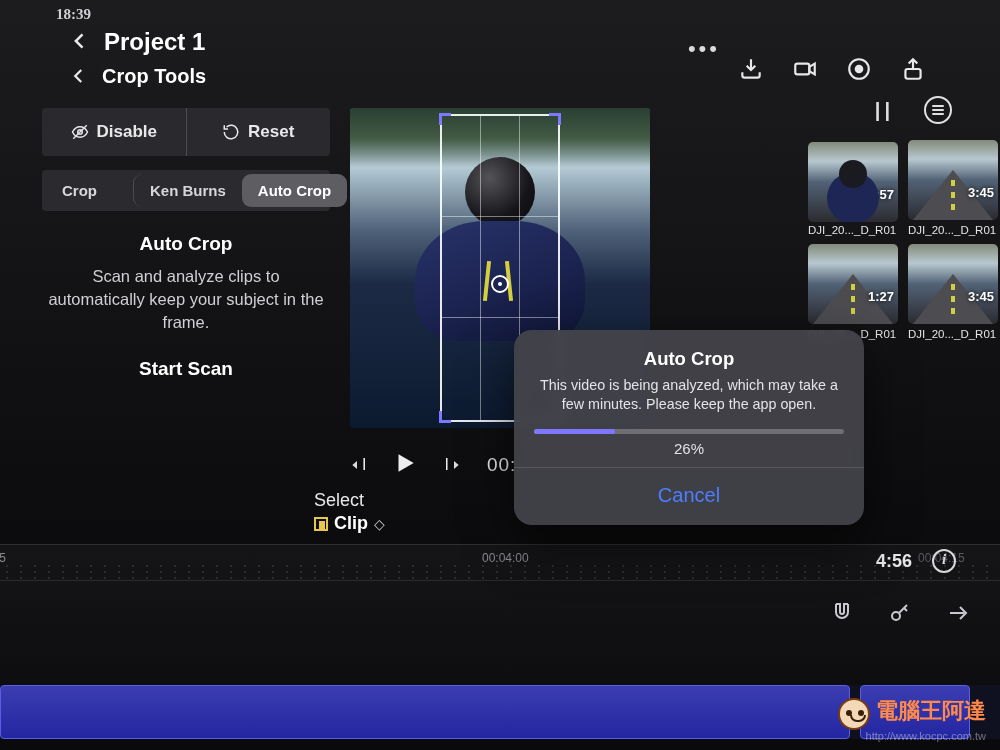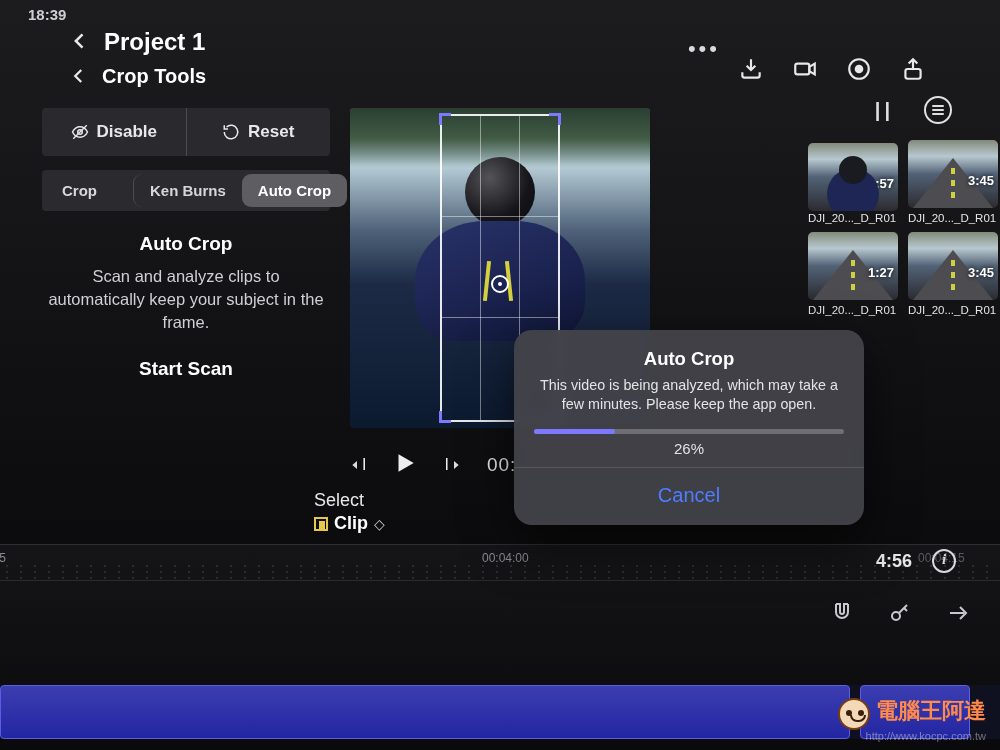--- a/index.html
+++ b/index.html
@@ -1,19 +1,19 @@
 <!DOCTYPE html>
 <html><head>
 <meta charset="utf-8">
 <style>
   * { box-sizing: border-box; margin: 0; padding: 0; font-family: -apple-system, "SF Pro Display", "Helvetica Neue", Arial, sans-serif; }
   html, body { width: 1000px; height: 750px; background: #000; overflow: hidden; color: #e8e8ea; }
   .app { position: relative; width: 1000px; height: 750px; background: linear-gradient(180deg,#1c1c1e 0%,#0d0d0f 65%,#060607 100%); }
   
-  .status { position: absolute; top: 6px; left: 28px; font-size: 15px; font-weight: 600; color: #cfcfd4; }
+  .status { position: absolute; top: 6px; left: 56px; font-size: 15px; font-weight: 600; color: #cfcfd4; font-family: Liberation Serif, serif; }
   
   .hdr1 { position: absolute; top: 26px; left: 70px; display:flex; align-items:center; gap:14px; }
   .back { font-size: 28px; color:#e8e8ea; }
   .projtitle { font-size: 24px; font-weight: 700; color:#ffffff; }
   .hdr2 { position: absolute; top: 60px; left: 70px; display:flex; align-items:center; gap:14px; }
   .subtitle { font-size: 20px; font-weight: 700; color:#fff; }
   .more { position:absolute; top:36px; right:280px; font-size:22px; letter-spacing:3px; color:#d9d9de; }
   .topicons { position:absolute; top:56px; right:74px; display:flex; gap:28px; align-items:center; }
   .topicons .ic { width:26px; height:26px; display:flex; align-items:center; justify-content:center; color:#e8e8ea; }
   .topicons svg { width:26px; height:26px; stroke:#e8e8ea; }
@@ -58,21 +58,21 @@
   .yel { position:absolute; width:4px; height:40px; background:#d4cf3e; }
   .yel.l { left:70px; top:40px; transform:rotate(6deg); }
   .yel.r { left:92px; top:40px; transform:rotate(-6deg); }
   .trackdot { position:absolute; left:50%; top:55%; transform:translate(-50%,-50%); width:18px; height:18px; border:2px solid #fff; border-radius:50%; }
   .trackdot::after { content:""; position:absolute; inset:5px; background:#fff; border-radius:50%; }
   .trees { position:absolute; inset:0 0 auto 0; height:60px; background:linear-gradient(180deg,#182b16 0%,#29421f 50%,rgba(0,0,0,0) 100%); opacity:.75; }
 
   
   .library { position:absolute; top:140px; left:808px; right:0; }
   .thumbrow { display:flex; gap:10px; margin-bottom:8px; }
-  .thumb { position:relative; width:90px; height:68px; border-radius:5px; overflow:hidden; background:linear-gradient(180deg,#828a7a 0%,#b8c8cf 24%,#526276 50%,#2b2b30 100%); }
+  .thumb { position:relative; width:90px; height:80px; border-radius:5px; overflow:hidden; background:linear-gradient(180deg,#828a7a 0%,#b8c8cf 24%,#526276 50%,#2b2b30 100%); }
   .thumb.road::before { content:""; position:absolute; left:50%; bottom:0; transform:translateX(-50%); border-left:40px solid transparent; border-right:40px solid transparent; border-bottom:50px solid #4d4d51; }
   .thumb.road::after { content:""; position:absolute; left:50%; bottom:4px; transform:translateX(-50%); width:4px; height:36px; background:repeating-linear-gradient(180deg,#cfcf42 0 6px,transparent 6px 12px); }
   .thumb.rider::after { content:""; position:absolute; left:50%; top:40%; transform:translate(-50%,-50%); width:28px; height:28px; border-radius:50%; background:#191b21; box-shadow:0 24px 0 12px #1d2654; }
   .dur { position:absolute; right:4px; bottom:20px; font-size:13px; font-weight:700; color:#fff; text-shadow:0 0 4px #000; }
   .clipname { font-size:11.5px; color:#e4e4e8; text-align:left; padding-top:4px; white-space:nowrap; overflow:hidden; text-overflow:ellipsis; }
 
   
   .transport { position:absolute; top:450px; left:350px; display:flex; align-items:center; gap:26px; color:#eee; }
   .pbtn { color:#eee; }
   .stepback, .stepfwd { display:flex; align-items:center; font-size:14px; }

